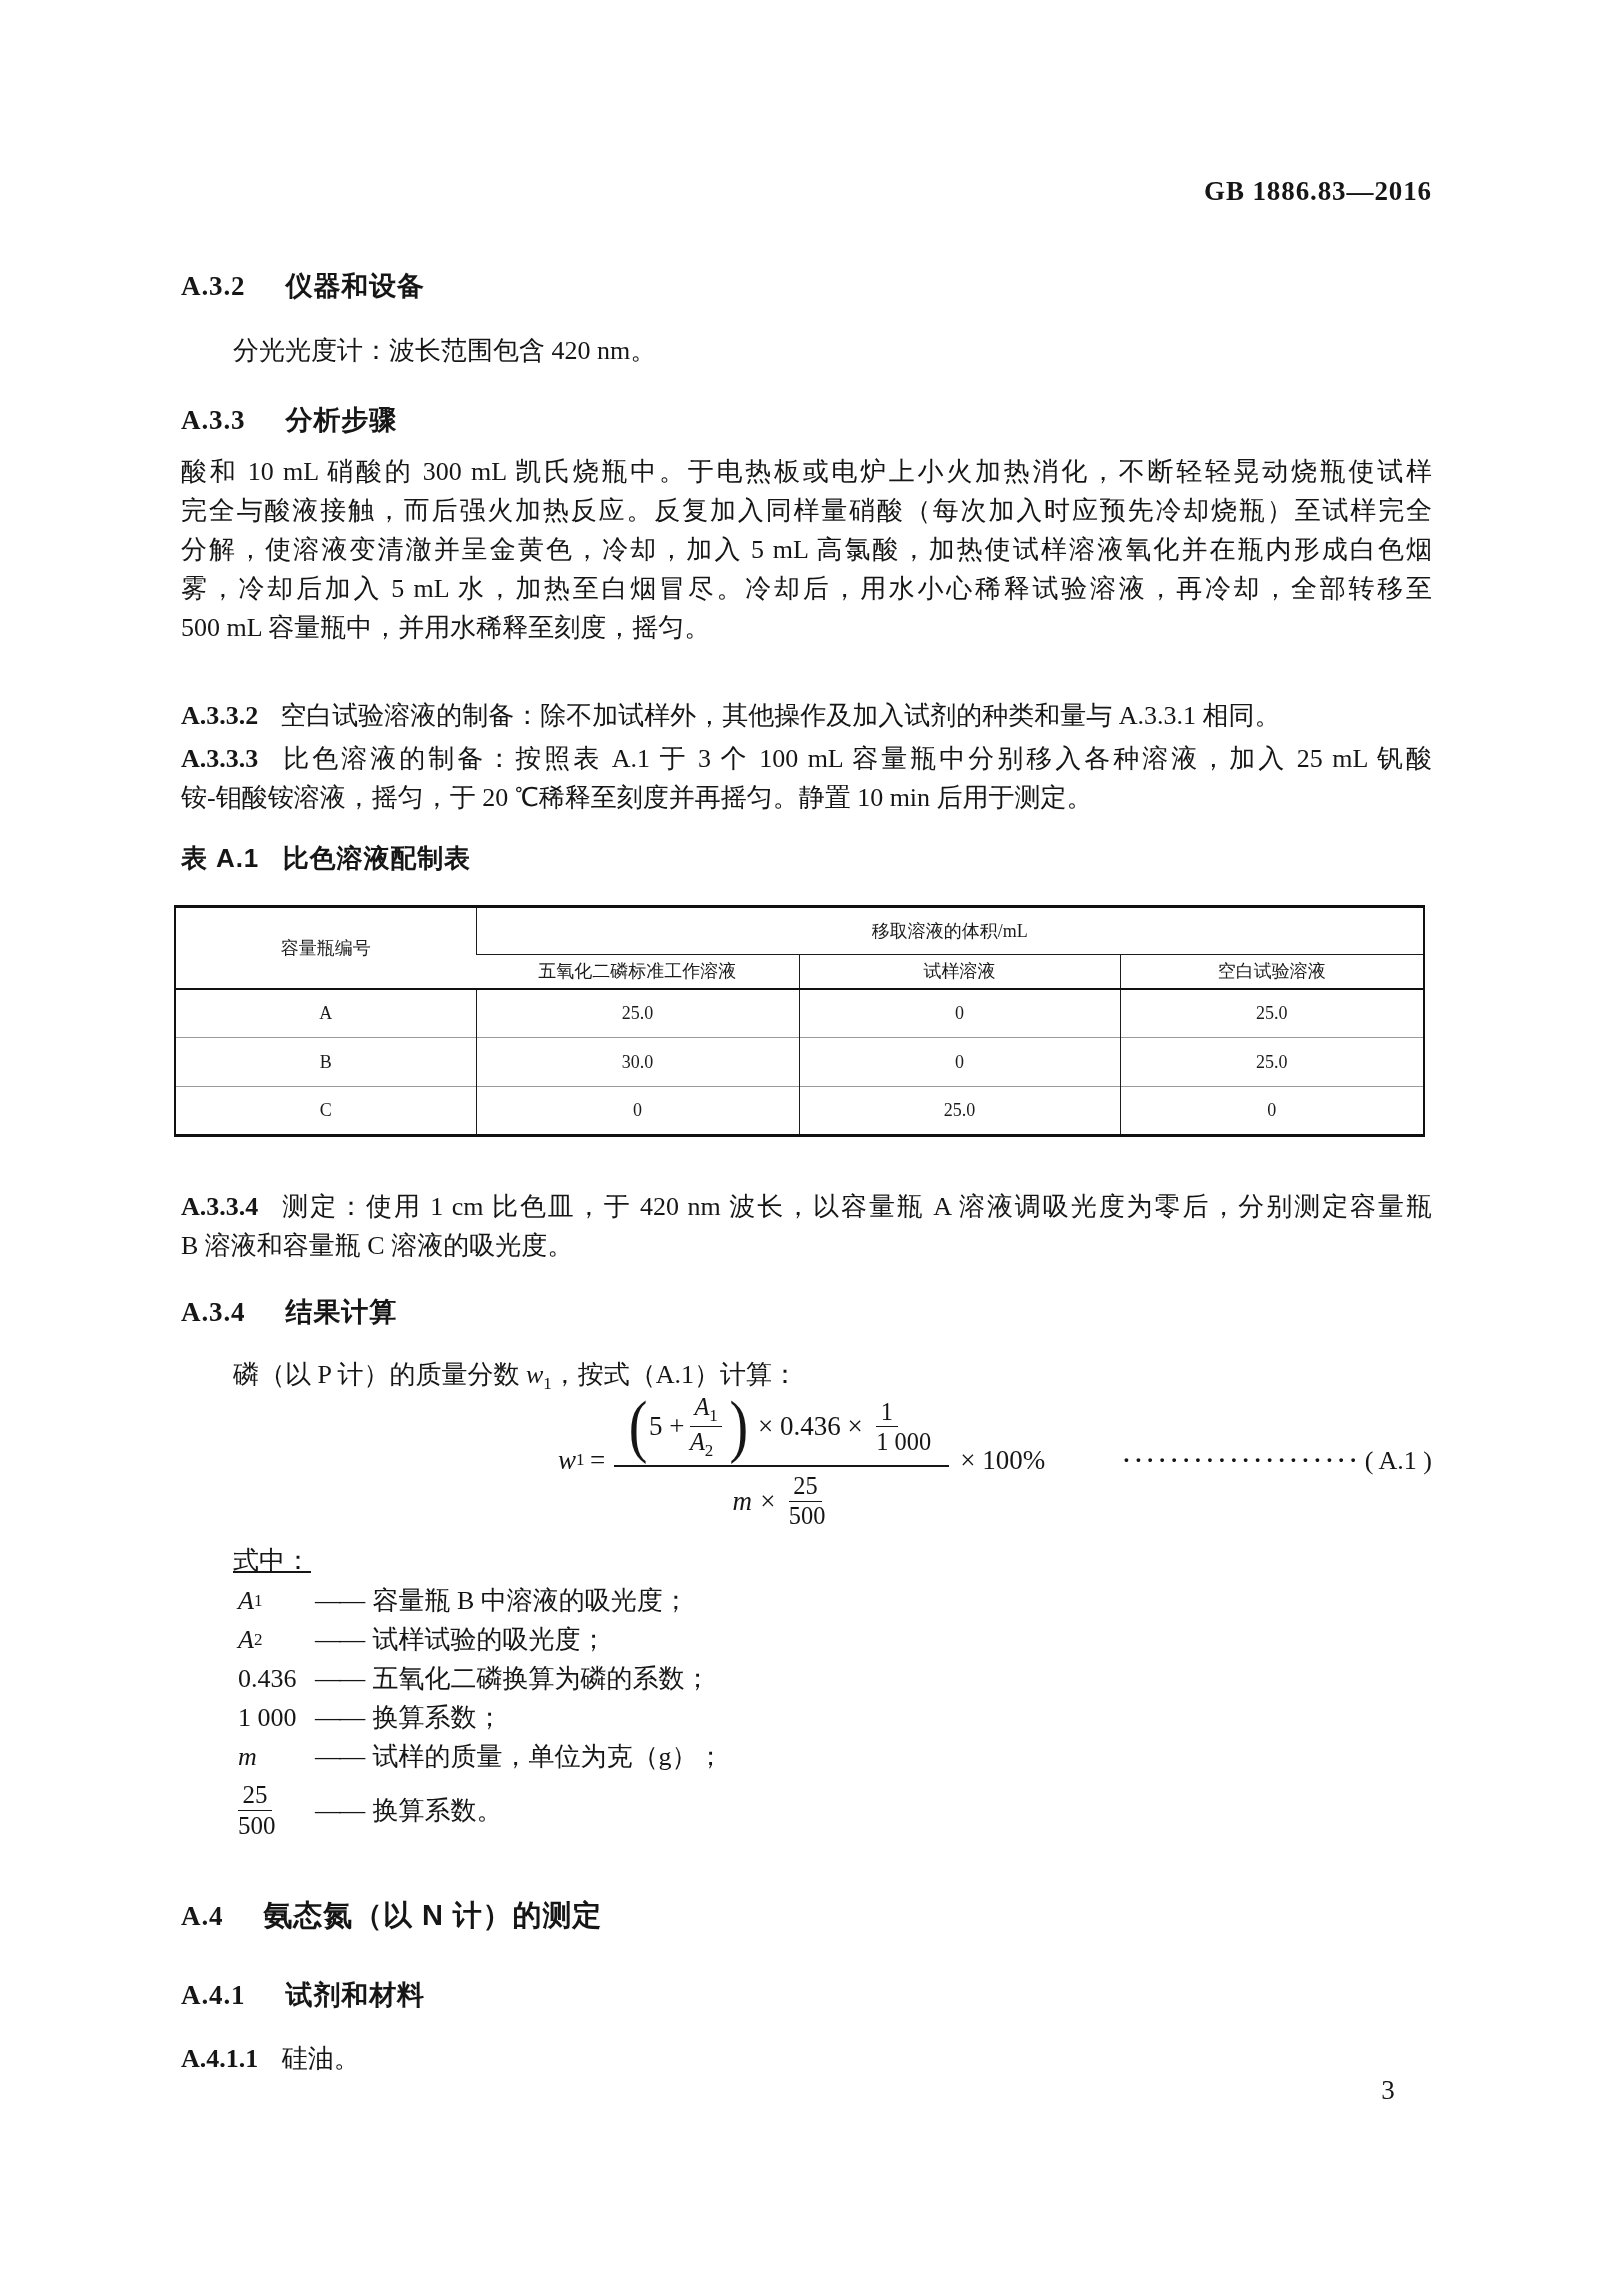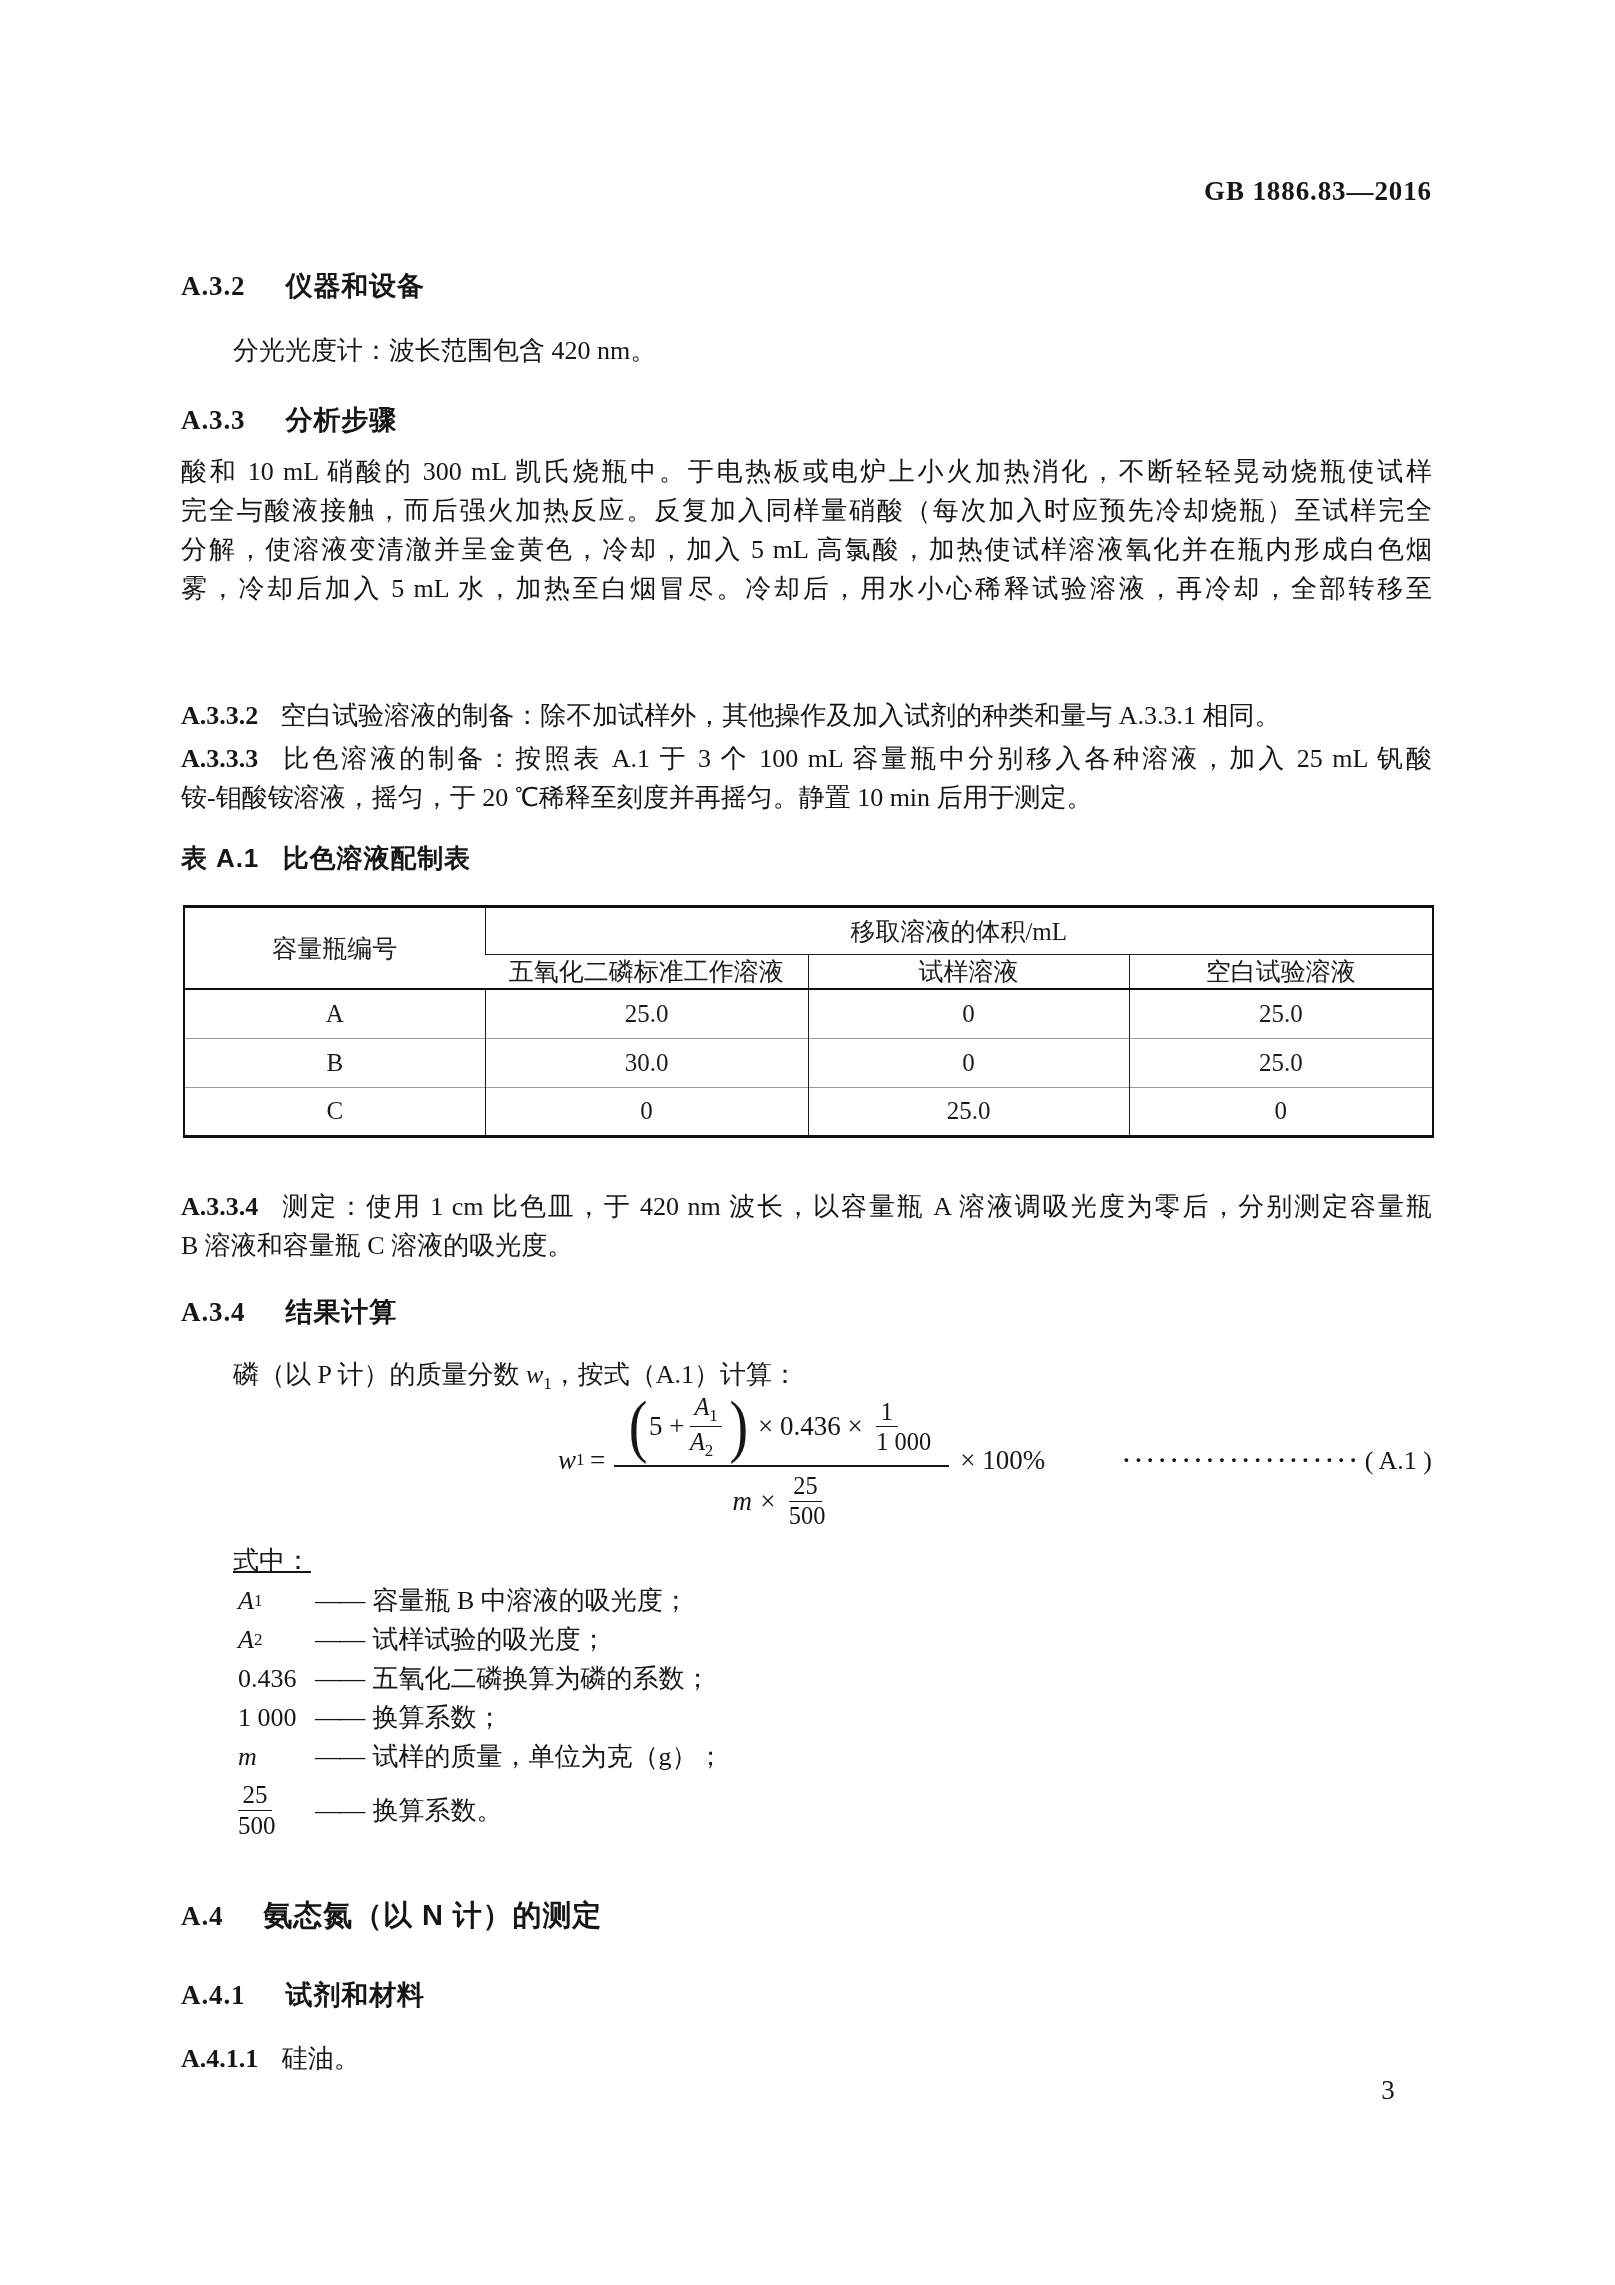--- a/index.html
+++ b/index.html
@@ -29,23 +29,23 @@
   .indent2 { padding-left:52px; }
 
   
   #code { top:176px; text-align:right; font-weight:700; font-size:27px; letter-spacing:0.9px; }
 
   
   #tbl-title { top:841px; text-align:left; font-size:26px; }
   #tbl-title .h-zh { letter-spacing:0.9px; }
   #tbl-title .t-label { margin-right:23.5px; }
   table#a1 {
-    position:absolute; top:905px; left:183px;
+    position:absolute; top:905px; left:174px;
     width:1249px; border-collapse:collapse; table-layout:fixed;
-    font-size:25px; color:#1b1b1b;
+    font-size:18px; color:#1b1b1b;
     border-top:3.6px solid #101010; border-bottom:3.6px solid #101010;
     border-left:2.7px solid #101010; border-right:2.7px solid #101010;
   }
   table#a1 td { text-align:center; vertical-align:middle; border-left:1.8px solid #1c1c1c; }
   table#a1 td:first-child { border-left:none; }
   tr.hr1 td { height:48px; border-bottom:1.4px solid #1c1c1c; }
   tr.hr2 td { height:34px; }
   tr.hr2 { border-bottom:2.7px solid #101010; }
   tr.dr  td { height:49px; }
   tr.dr-a, tr.dr-b { border-bottom:1.4px solid #9b9b9b; }
@@ -95,20 +95,21 @@
 
   <div class="abs content-w heading" style="top:402px">
     <span class="clause-num">A.3.3</span><span class="h-zh">分析步骤</span>
   </div>
 
   <div class="abs content-w para" style="top:452px">
     <div class="pline jline">酸和 10 mL 硝酸的 300 mL 凯氏烧瓶中。于电热板或电炉上小火加热消化，不断轻轻晃动烧瓶使试样</div>
     <div class="pline jline">完全与酸液接触，而后强火加热反应。反复加入同样量硝酸（每次加入时应预先冷却烧瓶）至试样完全</div>
     <div class="pline jline">分解，使溶液变清澈并呈金黄色，冷却，加入 5 mL 高氯酸，加热使试样溶液氧化并在瓶内形成白色烟</div>
     <div class="pline jline">雾，冷却后加入 5 mL 水，加热至白烟冒尽。冷却后，用水小心稀释试验溶液，再冷却，全部转移至</div>
+    <div class="pline">500 mL 容量瓶中，并用水稀释至刻度，摇匀。</div>
   </div>
 
   <div class="abs content-w para pline" style="top:696px">
     <span class="clause-num">A.3.3.2</span><span>空白试验溶液的制备：除不加试样外，其他操作及加入试剂的种类和量与 A.3.3.1 相同。</span>
   </div>
 
   <div class="abs content-w para" style="top:739px">
     <div class="pline jline"><span class="clause-num">A.3.3.3</span><span>比色溶液的制备：按照表 A.1 于 3 个 100 mL 容量瓶中分别移入各种溶液，加入 25 mL 钒酸</span></div>
     <div class="pline">铵-钼酸铵溶液，摇匀，于 20 ℃稀释至刻度并再摇匀。静置 10 min 后用于测定。</div>
   </div>

